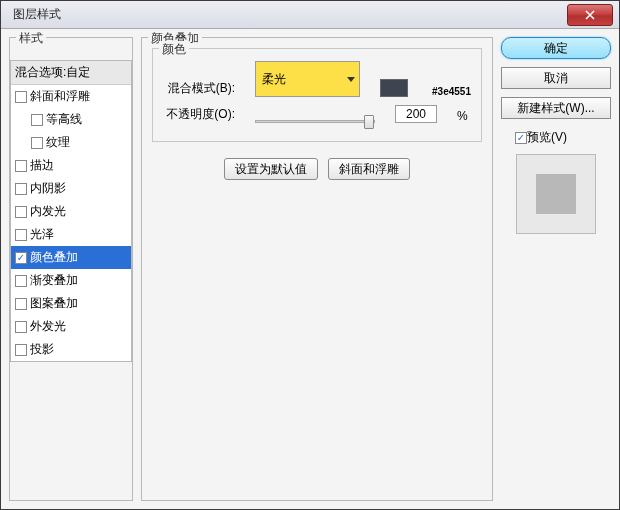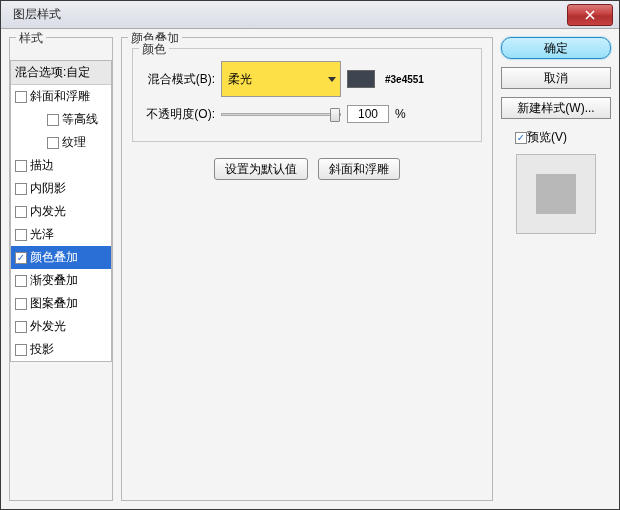--- a/index.html
+++ b/index.html
@@ -3,35 +3,35 @@
 <meta charset="utf-8">
 <style>
 * { box-sizing: border-box; margin: 0; padding: 0; font-family: "Microsoft YaHei", sans-serif; font-size: 12px; }
 body { background: #6b6b6b; width: 620px; height: 510px; overflow: hidden; }
 .window { width: 620px; height: 510px; background: #f0f0f0; border: 1px solid #3a3a3a; display: flex; flex-direction: column; }
 .titlebar { height: 28px; background: linear-gradient(#eceef3, #dadde6); display: flex; align-items: center; justify-content: space-between; border-bottom: 1px solid #aaa; }
 .titlebar .title { padding-left: 12px; color: #2a2a2a; }
 .close-btn { width: 46px; height: 22px; background: linear-gradient(#d97a7a, #c84040 45%, #b03030 55%, #c84040); border: 1px solid #7a2020; border-radius: 3px; margin-right: 6px; display: flex; align-items: center; justify-content: center; color: #fff; cursor: pointer; }
 .close-btn svg { width: 10px; height: 10px; }
 .content { flex: 1; display: flex; padding: 8px; gap: 8px; background: #f4f4f4; }
-.left-panel { width: 104px; display: flex; flex-direction: column; }
+.left-panel { width: 124px; display: flex; flex-direction: column; }
 .group { border: 1px solid #b8b8b8; position: relative; padding: 12px 0 6px; }
 .group-label { position: absolute; top: -8px; left: 6px; background: #f4f4f4; padding: 0 3px; color: #333; }
 .style-list { border: 1px solid #b8b8b8; background: #fff; margin-top: 10px; flex: 0 0 auto; }
 .style-item { padding: 3px 4px; display: flex; align-items: center; gap: 3px; cursor: pointer; }
-.style-item.indent { padding-left: 36px; }
+.style-item.indent { padding-left: 20px; }
 .style-item.header { background: #e8e8e8; border-bottom: 1px solid #ccc; cursor: default; }
 .style-item.selected { background: #2a6fd6; color: #fff; }
 .chk { width: 12px; height: 12px; border: 1px solid #888; background: #fff; display: inline-flex; align-items: center; justify-content: center; flex-shrink: 0; }
 .chk.checked::after { content: "✓"; font-size: 10px; color: #2a6fd6; line-height: 1; }
 .style-item.selected .chk.checked::after { color: #2a6fd6; }
 .center-panel { flex: 1; }
 .center-group { border: 1px solid #b8b8b8; position: relative; padding: 10px; height: 100%; }
 .inner-group { border: 1px solid #c8c8c8; position: relative; padding: 12px 10px 10px; }
-.row { display: flex; align-items: center; gap: 6px; margin-bottom: 8px; }
+.row { display: flex; align-items: flex-end; gap: 20px; margin-bottom: 8px; }
 .row label { min-width: 72px; text-align: right; }
 .select { flex: 1; height: 36px; border: 1px solid #9a9a9a; background: #fde047; display: flex; align-items: center; justify-content: space-between; padding: 0 4px 0 6px; cursor: pointer; max-width: 120px; }
 .select .arrow { border-left: 4px solid transparent; border-right: 4px solid transparent; border-top: 5px solid #333; }
 .swatch { width: 28px; height: 18px; border: 1px solid #666; background: #3e4551; cursor: pointer; }
 .hex { font-weight: bold; font-size: 10px; margin-left: 4px; }
 .slider-track { flex: 1; height: 3px; background: #d4d4d4; border: 1px solid #aaa; position: relative; max-width: 120px; }
 .slider-thumb { position: absolute; right: 0; top: -6px; width: 10px; height: 14px; background: linear-gradient(#f8f8f8,#ddd); border: 1px solid #888; border-radius: 1px; }
 .num-input { width: 42px; height: 18px; border: 1px solid #9a9a9a; background: #fff; text-align: center; line-height: 16px; }
 .btn-row { display: flex; justify-content: center; gap: 10px; margin-top: 16px; }
 .btn { height: 22px; padding: 0 10px; border: 1px solid #8a8a8a; background: linear-gradient(#fdfdfd,#e6e6e6); border-radius: 3px; cursor: pointer; display: inline-flex; align-items: center; }
@@ -125,21 +125,21 @@
               <span class="arrow"></span>
             </div>
             <div class="swatch"></div>
             <span class="hex">#3e4551</span>
           </div>
           <div class="row">
             <label>不透明度(O):</label>
             <div class="slider-track">
               <div class="slider-thumb"></div>
             </div>
-            <div class="num-input">100</div>
+            <div class="num-input">200</div>
             <span>%</span>
           </div>
         </div>
         <div class="btn-row">
           <div class="btn">设置为默认值</div>
           <div class="btn">斜面和浮雕</div>
         </div>
       </div>
     </div>
 

